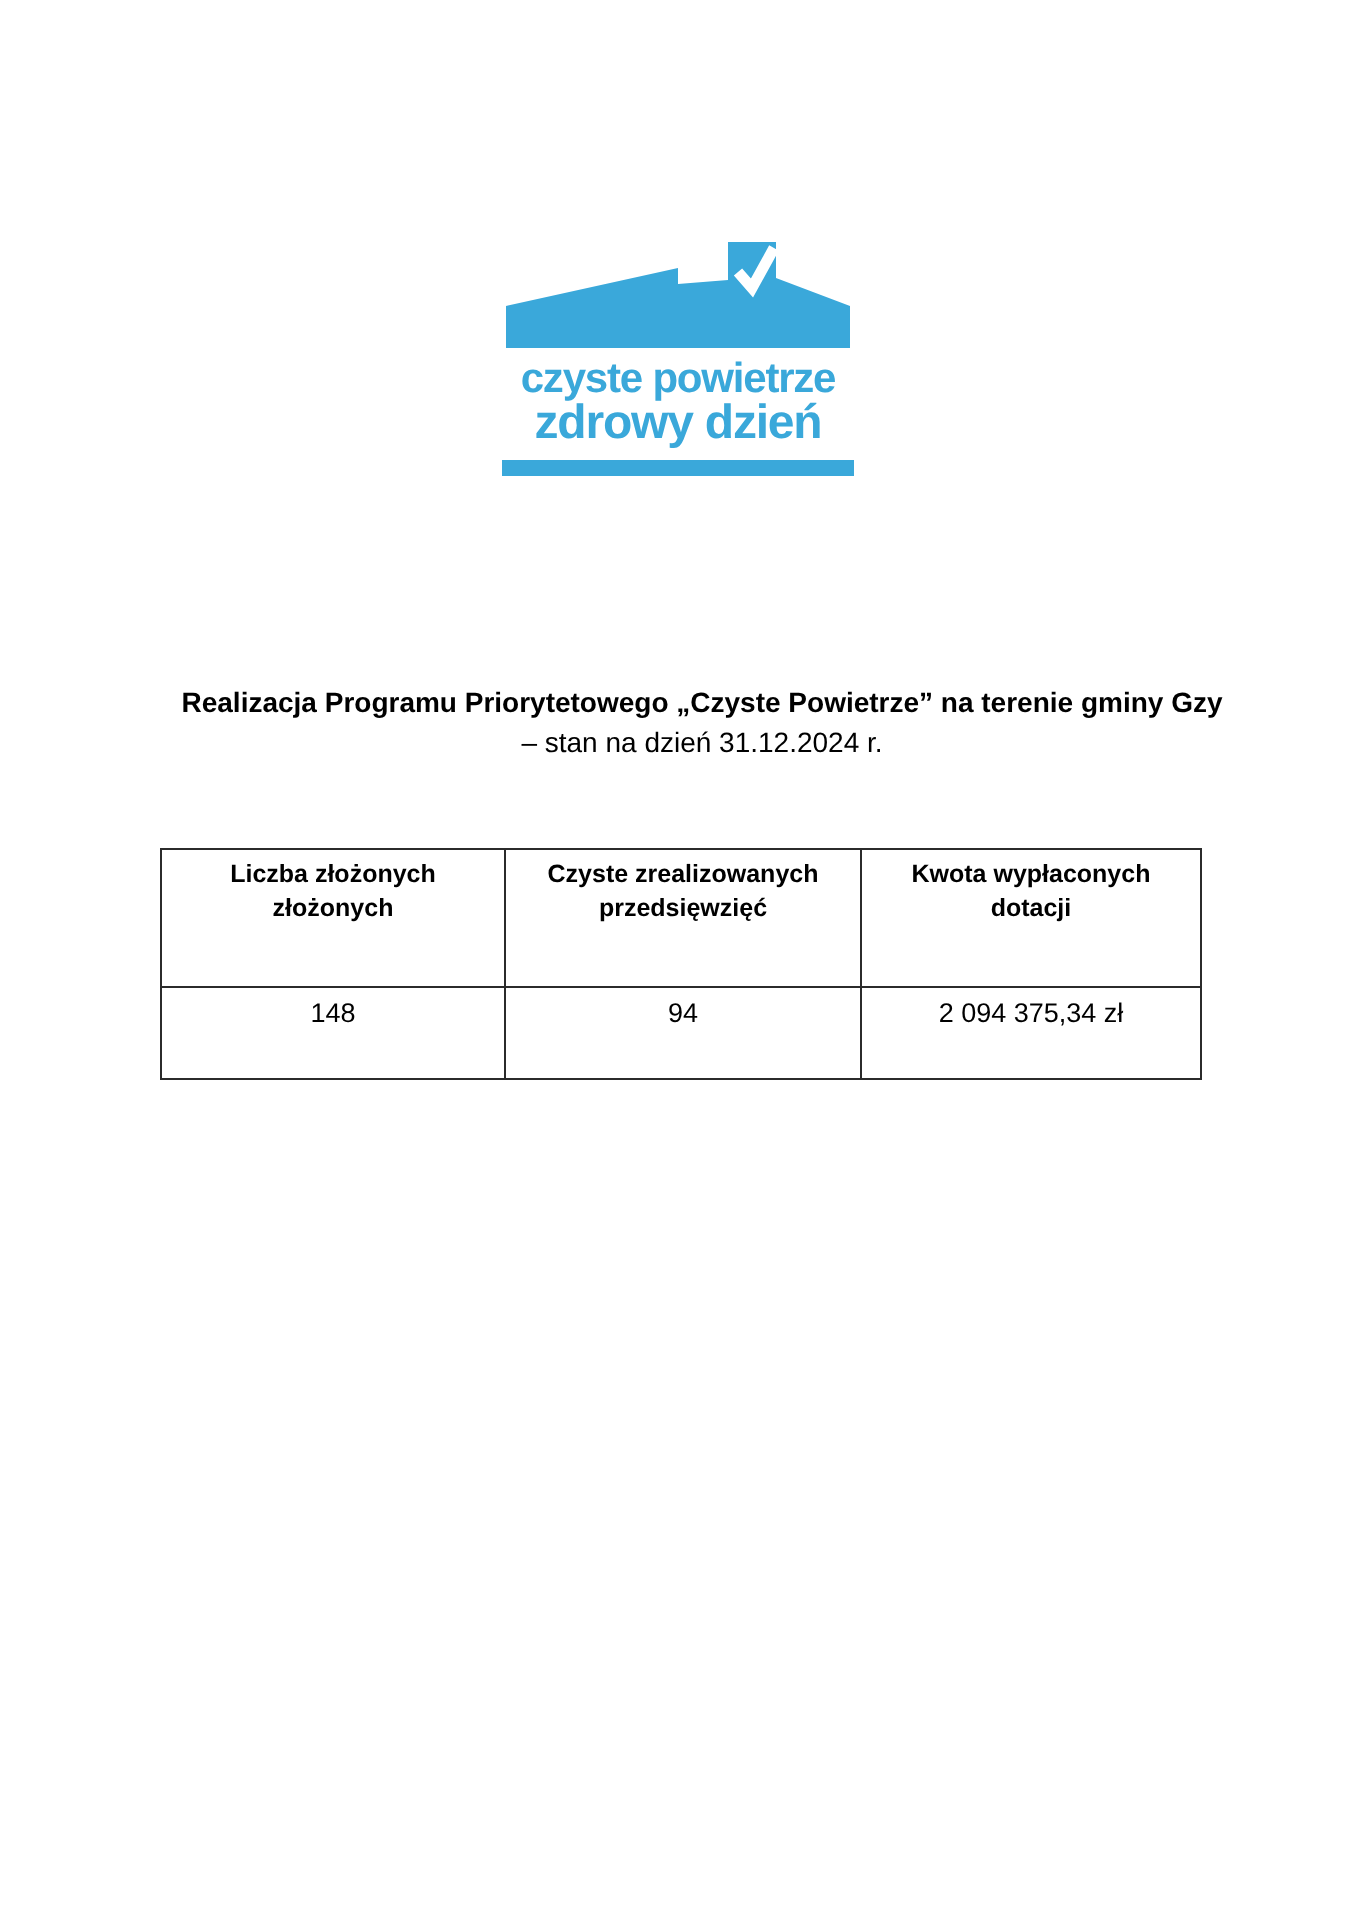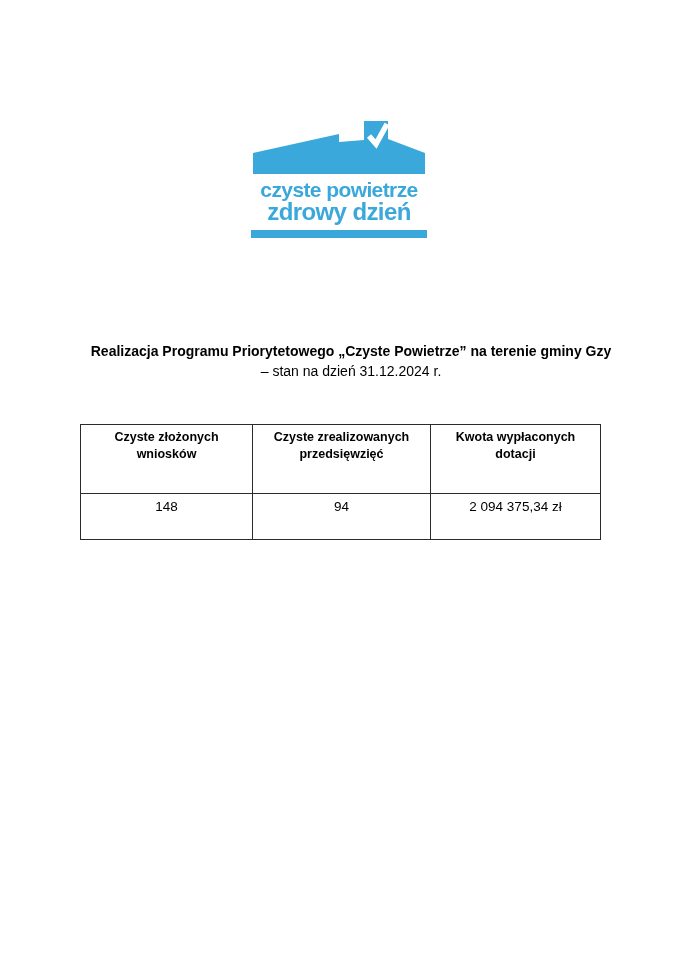--- a/index.html
+++ b/index.html
@@ -115,21 +115,21 @@
   </div>
 
   <table class="summary-table">
     <colgroup>
       <col style="width:172px">
       <col style="width:178px">
       <col style="width:170px">
     </colgroup>
     <thead>
       <tr>
-        <th>Czyste złożonych wniosków</th>
+        <th>Liczba złożonych złożonych</th>
         <th>Czyste zrealizowanych przedsięwzięć</th>
         <th>Kwota wypłaconych dotacji</th>
       </tr>
     </thead>
     <tbody>
       <tr>
         <td>148</td>
         <td>94</td>
         <td>2 094 375,34 zł</td>
       </tr>

